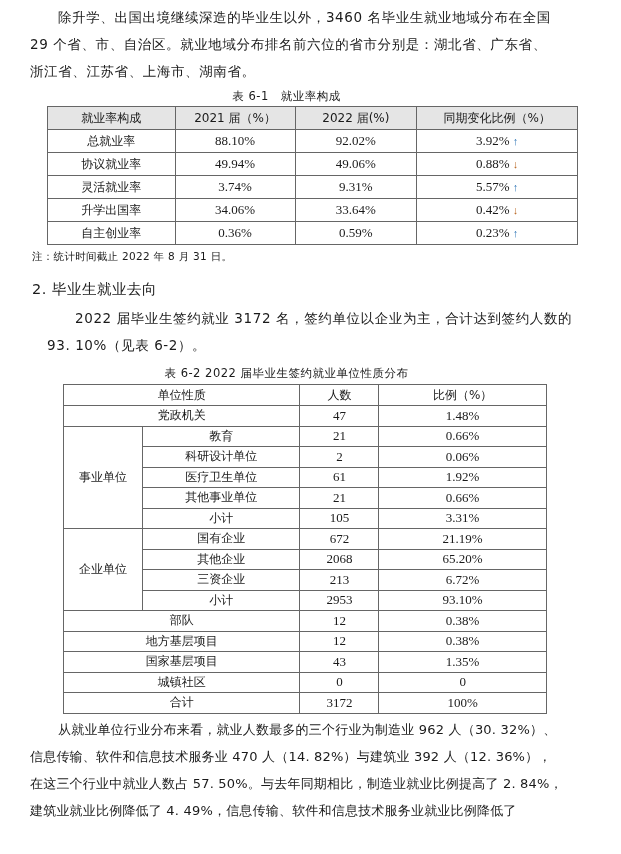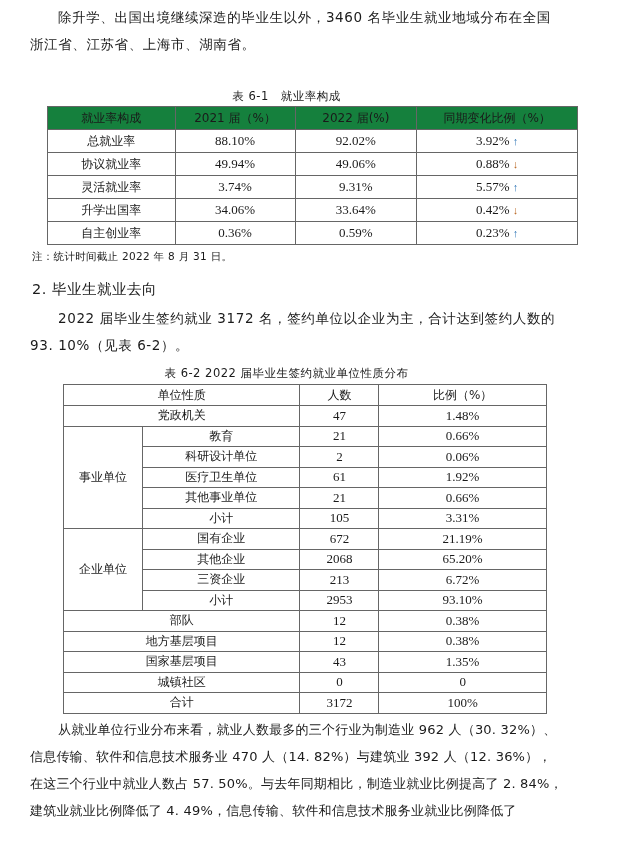--- a/index.html
+++ b/index.html
@@ -7,34 +7,35 @@
        font-family:"DejaVu Sans","Liberation Sans",sans-serif;color:#1a1a1a;}
   .para{position:absolute;left:30px;width:560px;font-size:13.5px;line-height:27px;letter-spacing:0.6px;}
   .para .indent{display:inline-block;width:28px;}
   .caption{position:absolute;left:0;width:573px;text-align:center;font-size:11.5px;letter-spacing:0.5px;}
   .note{position:absolute;left:32px;font-size:10.5px;letter-spacing:0.3px;}
   .heading{position:absolute;left:32px;font-size:14.5px;letter-spacing:0.5px;}
   table{position:absolute;border-collapse:collapse;font-size:12px;}
   td,th{border:1px solid #666;text-align:center;padding:0;font-weight:normal;}
   .num{font-family:"Liberation Serif","DejaVu Serif",serif;font-size:13px;}
   #t1{left:47px;top:106px;width:531px;}
-  #t1 th{height:22px;background:#15803d;font-size:12px;}
+  #t1 th{height:22px;background:#e5e5e5;font-size:12px;}
   #t1 td{height:22px;}
   #t2{left:63px;top:384px;width:484px;}
   #t2 th{height:20px;font-size:12px;}
   #t2 td{height:19.5px;}
   .up{color:#2e75b6;}
   .down{color:#b8651f;}
   .arrow{font-size:11px;margin-left:3px;}
 </style>
 </head>
 <body>
 
 <div class="para" style="top:4px;">
   <div><span class="indent"></span><span>除升学、出国出境继续深造的毕业生以外，3460 名毕业生就业地域分布在全国</span></div>
+  <div>29 个省、市、自治区。就业地域分布排名前六位的省市分别是：湖北省、广东省、</div>
   <div>浙江省、江苏省、上海市、湖南省。</div>
 </div>
 
 <div class="caption" style="top:89px;">表 6-1　就业率构成</div>
 <table id="t1">
   <colgroup>
       <col style="width:128px">
       <col style="width:120px">
       <col style="width:122px">
       <col style="width:161px">
@@ -75,21 +76,21 @@
     <td class="num">0.36%</td>
     <td class="num">0.59%</td>
     <td class="num"><span>0.23%</span><span class="arrow up">↑</span></td>
   </tr>
 </tbody>
   </table>
 <div class="note" style="top:250px;">注：统计时间截止 2022 年 8 月 31 日。</div>
 
 <div class="heading" style="top:280px;">2. 毕业生就业去向</div>
 
-<div class="para" style="top:305px;">
+<div class="para" style="top:305px;margin-left:17px;">
   <div><span class="indent"></span><span>2022 届毕业生签约就业 3172 名，签约单位以企业为主，合计达到签约人数的</span></div>
   <div>93. 10%（见表 6-2）。</div>
 </div>
 
 <div class="caption" style="top:366px;">表 6-2 2022 届毕业生签约就业单位性质分布</div>
 <table id="t2">
   <colgroup>
       <col style="width:79px">
       <col style="width:158px">
       <col style="width:79px">

